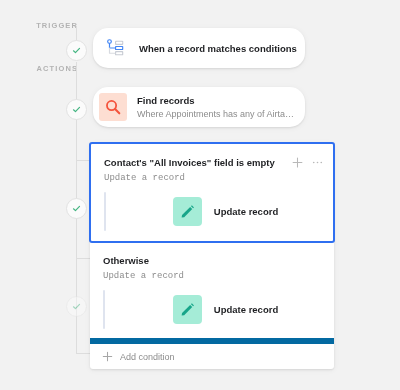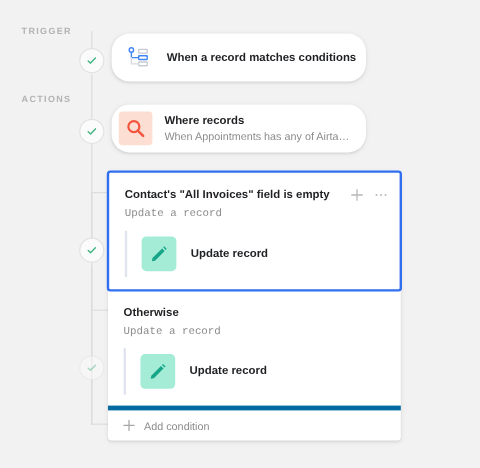--- a/index.html
+++ b/index.html
@@ -22,25 +22,25 @@
   }
 
   
   .rail-label {
     position: absolute;
     font-size: 7.5px;
     letter-spacing: 1.1px;
     font-weight: 700;
     color: #b3b3b3;
     text-transform: uppercase;
-    text-align: left;
+    text-align: right;
     width: 60px;
   }
   #label-trigger { left: 18px; top: 21px; }
-  #label-actions { left: 18px; top: 78px; }
+  #label-actions { left: 18px; top: 64px; }
 
   
   .spine {
     position: absolute;
     left: 76px;
     width: 1px;
     background: #dddddd;
   }
   #spine-top     { top: 26px;  height: 22px; }
   #spine-mid1    { top: 62px;  height: 38px; }
@@ -222,20 +222,21 @@
     width: 2px;
     background: #dfe4ef;
     border-radius: 1px;
     flex: 0 0 2px;
   }
   .step-row {
     display: flex;
     align-items: center;
     padding: 5px 0 5px 12px;
     flex: 1;
+    justify-content: center;
   }
   .step-icon {
     width: 29px;
     height: 29px;
     flex: 0 0 29px;
     border-radius: 4px;
     background: #a5ecd7;
     display: flex;
     align-items: center;
     justify-content: center;
@@ -250,21 +251,21 @@
   
   #cond-otherwise {
     padding-bottom: 9px;
   }
   .otherwise-head {
     padding: 12px 25px 0 13px;
   }
 
   
   #add-condition {
-    border-top: 4px solid #0369a1;
+    border-top: 6px solid #0369a1;
     display: flex;
     align-items: center;
     height: 25px;
     padding-left: 12px;
     color: #8c8c8c;
     font-size: 9px;
   }
   #add-condition .plus {
     margin-right: 7px;
     display: flex;
@@ -339,22 +340,22 @@
   </div>
 
   <div class="card" id="card-find">
     <div class="card-icon icon-find">
       <svg width="18" height="18" viewBox="0 0 20 20">
         <circle cx="8.4" cy="8.4" r="5.1" fill="none" stroke="#f4533c" stroke-width="2"></circle>
         <path d="M12.3 12.3 L17 17" stroke="#f4533c" stroke-width="2.3" stroke-linecap="round"></path>
       </svg>
     </div>
     <div class="card-text">
-      <div class="card-title">Where records</div>
-      <div class="card-sub">When Appointments has any of Airta…</div>
+      <div class="card-title">Find records</div>
+      <div class="card-sub">Where Appointments has any of Airta…</div>
     </div>
   </div>
 
   <div id="cond-group">
 
     <div id="cond-branch">
       <div class="branch-head">
         <div class="branch-title">Contact's "All Invoices" field is empty</div>
         <div class="head-actions">
           <span class="ic-btn">

